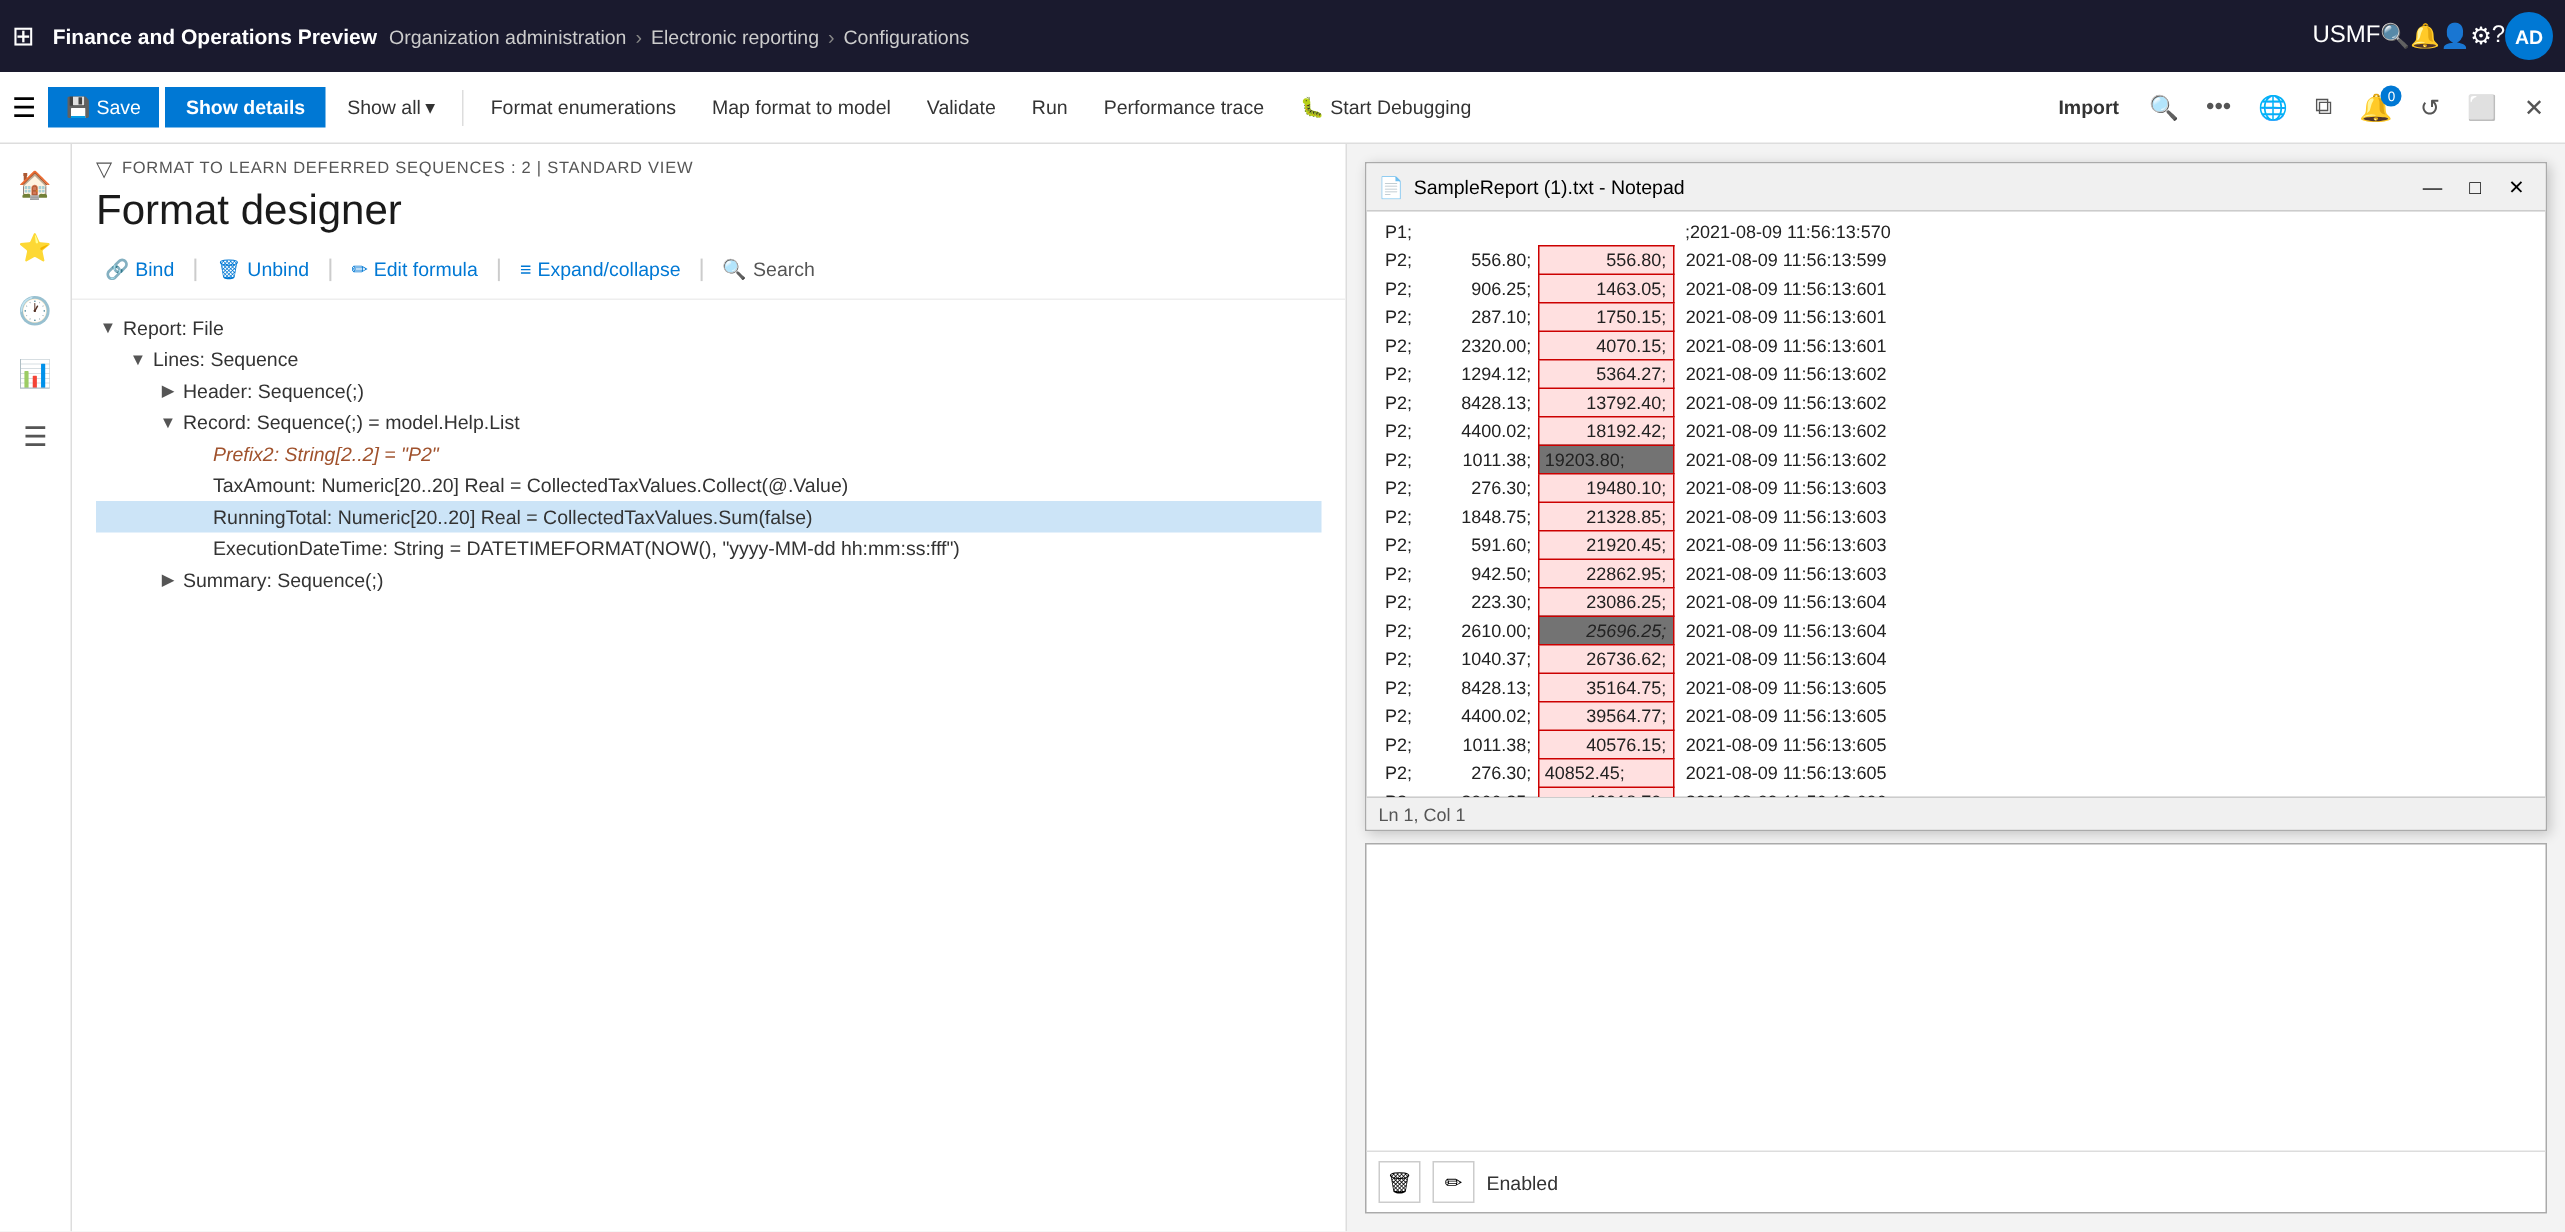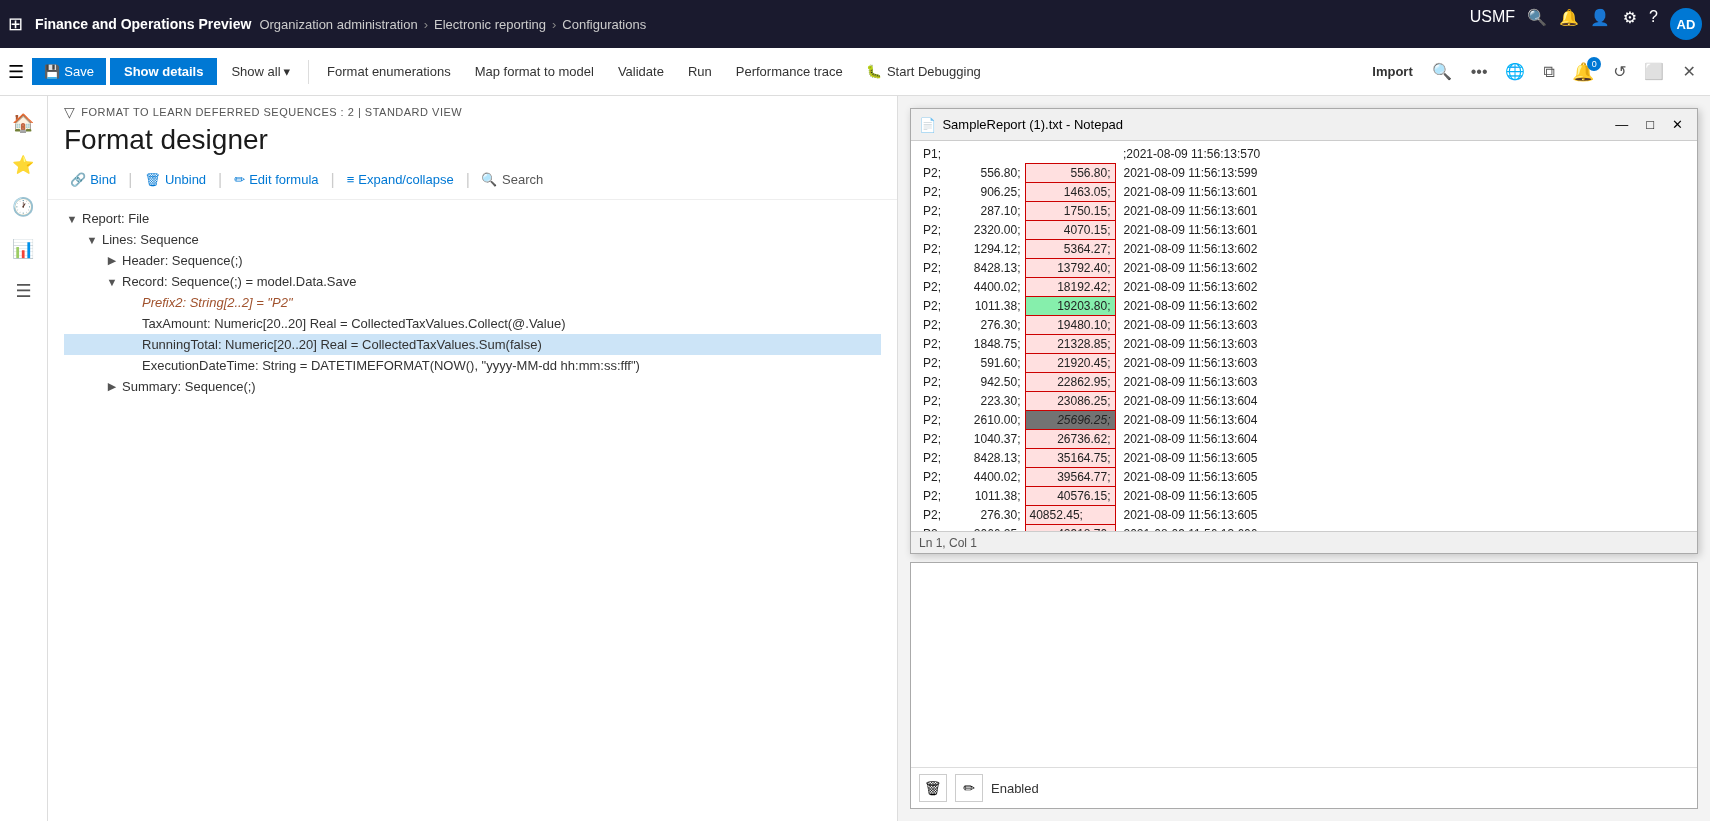--- a/index.html
+++ b/index.html
@@ -12,21 +12,21 @@
       height: 48px;
       display: flex;
       align-items: center;
       padding: 0 8px;
       gap: 8px;
     }
     .top-nav .app-title { font-size: 14px; font-weight: 600; color: white; flex: 0 0 auto; }
     .top-nav .breadcrumb { color: #ccc; font-size: 13px; display: flex; align-items: center; gap: 6px; flex: 1; }
     .top-nav .breadcrumb span { color: #ccc; }
     .top-nav .breadcrumb .sep { color: #888; }
-    .top-nav .nav-icons { display: flex; gap: 12px; }
+    .top-nav .nav-icons { display: flex; align-items: center; }
     .top-nav .nav-icons span { color: white; font-size: 16px; cursor: pointer; }
     .top-nav .tenant { color: #ccc; font-size: 13px; }
     .top-nav .avatar { width: 32px; height: 32px; border-radius: 50%; background: #0078d4; display: flex; align-items: center; justify-content: center; color: white; font-size: 13px; font-weight: 600; }
     .top-nav .grid-icon { font-size: 18px; cursor: pointer; margin-right: 4px; }
 
     
     .toolbar {
       background: white;
       height: 48px;
       display: flex;
@@ -369,21 +369,21 @@
         <span class="item-text">Lines: Sequence</span>
       </div>
 
       <div class="tree-item" style="padding-left:40px;">
         <span class="toggle">▶</span>
         <span class="item-text">Header: Sequence(;)</span>
       </div>
 
       <div class="tree-item" style="padding-left:40px;">
         <span class="toggle">▼</span>
-        <span class="item-text">Record: Sequence(;) = model.Data.Save</span>
+        <span class="item-text">Record: Sequence(;) = model.Help.List</span>
       </div>
 
       <div class="tree-item" style="padding-left:60px;">
         <span class="toggle">&nbsp;</span>
         <span class="item-text gray">Prefix2: String[2..2] = "P2"</span>
       </div>
 
       <div class="tree-item" style="padding-left:60px;">
         <span class="toggle">&nbsp;</span>
         <span class="item-text">TaxAmount: Numeric[20..20] Real = CollectedTaxValues.Collect(@.Value)</span>
@@ -465,21 +465,21 @@
               </tr>
               <tr>
                 <td>P2;</td>
                 <td style="text-align: right; min-width: 80px;">4400.02;</td>
                 <td style="text-align: right; min-width: 90px; background: rgb(255, 224, 224); border: 1px solid rgb(204, 0, 0);">18192.42;</td>
                 <td style="padding-left: 8px;">2021-08-09 11:56:13:602</td>
               </tr>
               <tr>
                 <td>P2;</td>
                 <td style="text-align: right; min-width: 80px;">1011.38;</td>
-                <td style="text-align: right; min-width: 90px; background: #86efac; border: 1px solid rgb(204, 0, 0);">19203.80;</td>
+                <td style="text-align: left; min-width: 90px; background: #737373; border: 1px solid rgb(204, 0, 0);">19203.80;</td>
                 <td style="padding-left: 8px;">2021-08-09 11:56:13:602</td>
               </tr>
               <tr>
                 <td>P2;</td>
                 <td style="text-align: right; min-width: 80px;">276.30;</td>
                 <td style="text-align: right; min-width: 90px; background: rgb(255, 224, 224); border: 1px solid rgb(204, 0, 0);">19480.10;</td>
                 <td style="padding-left: 8px;">2021-08-09 11:56:13:603</td>
               </tr>
               <tr>
                 <td>P2;</td>

